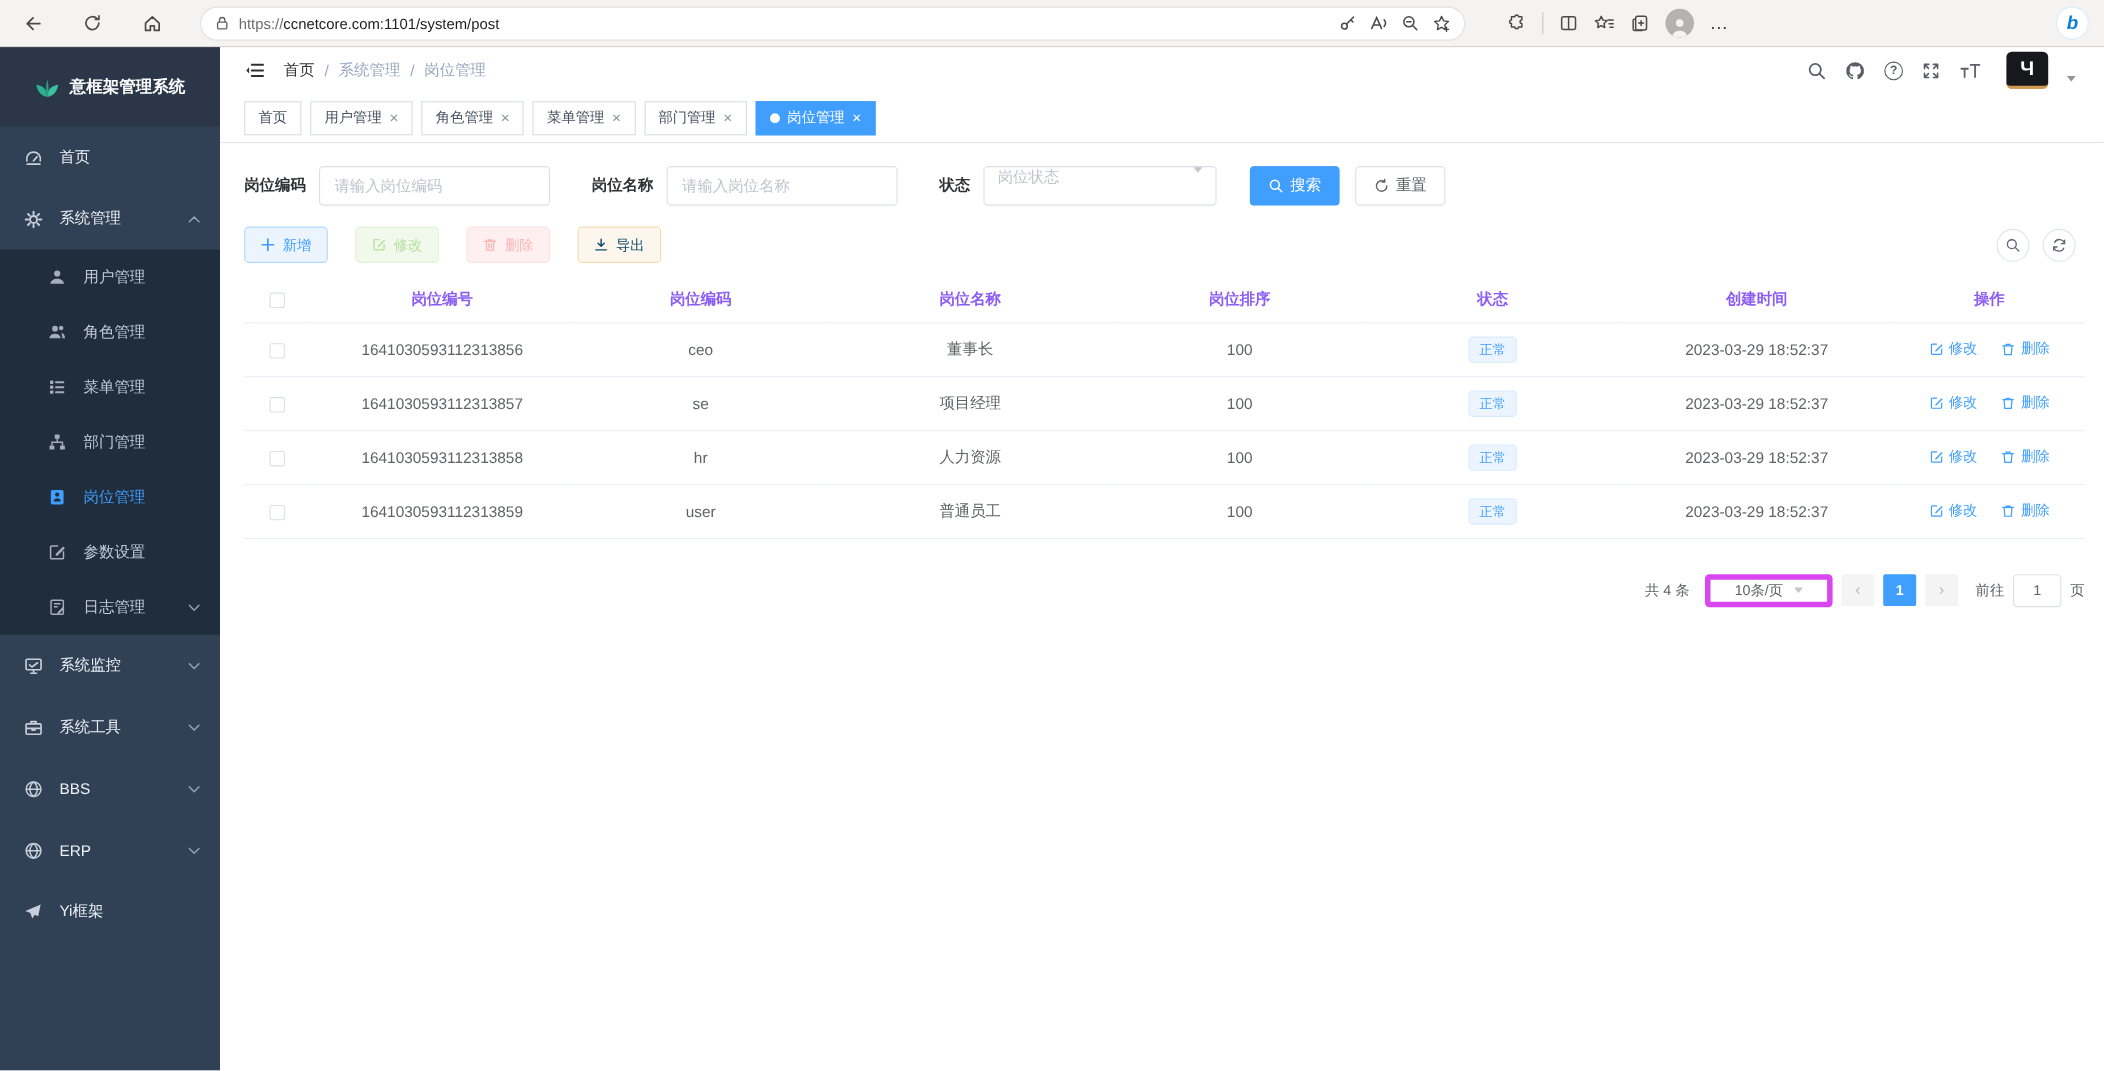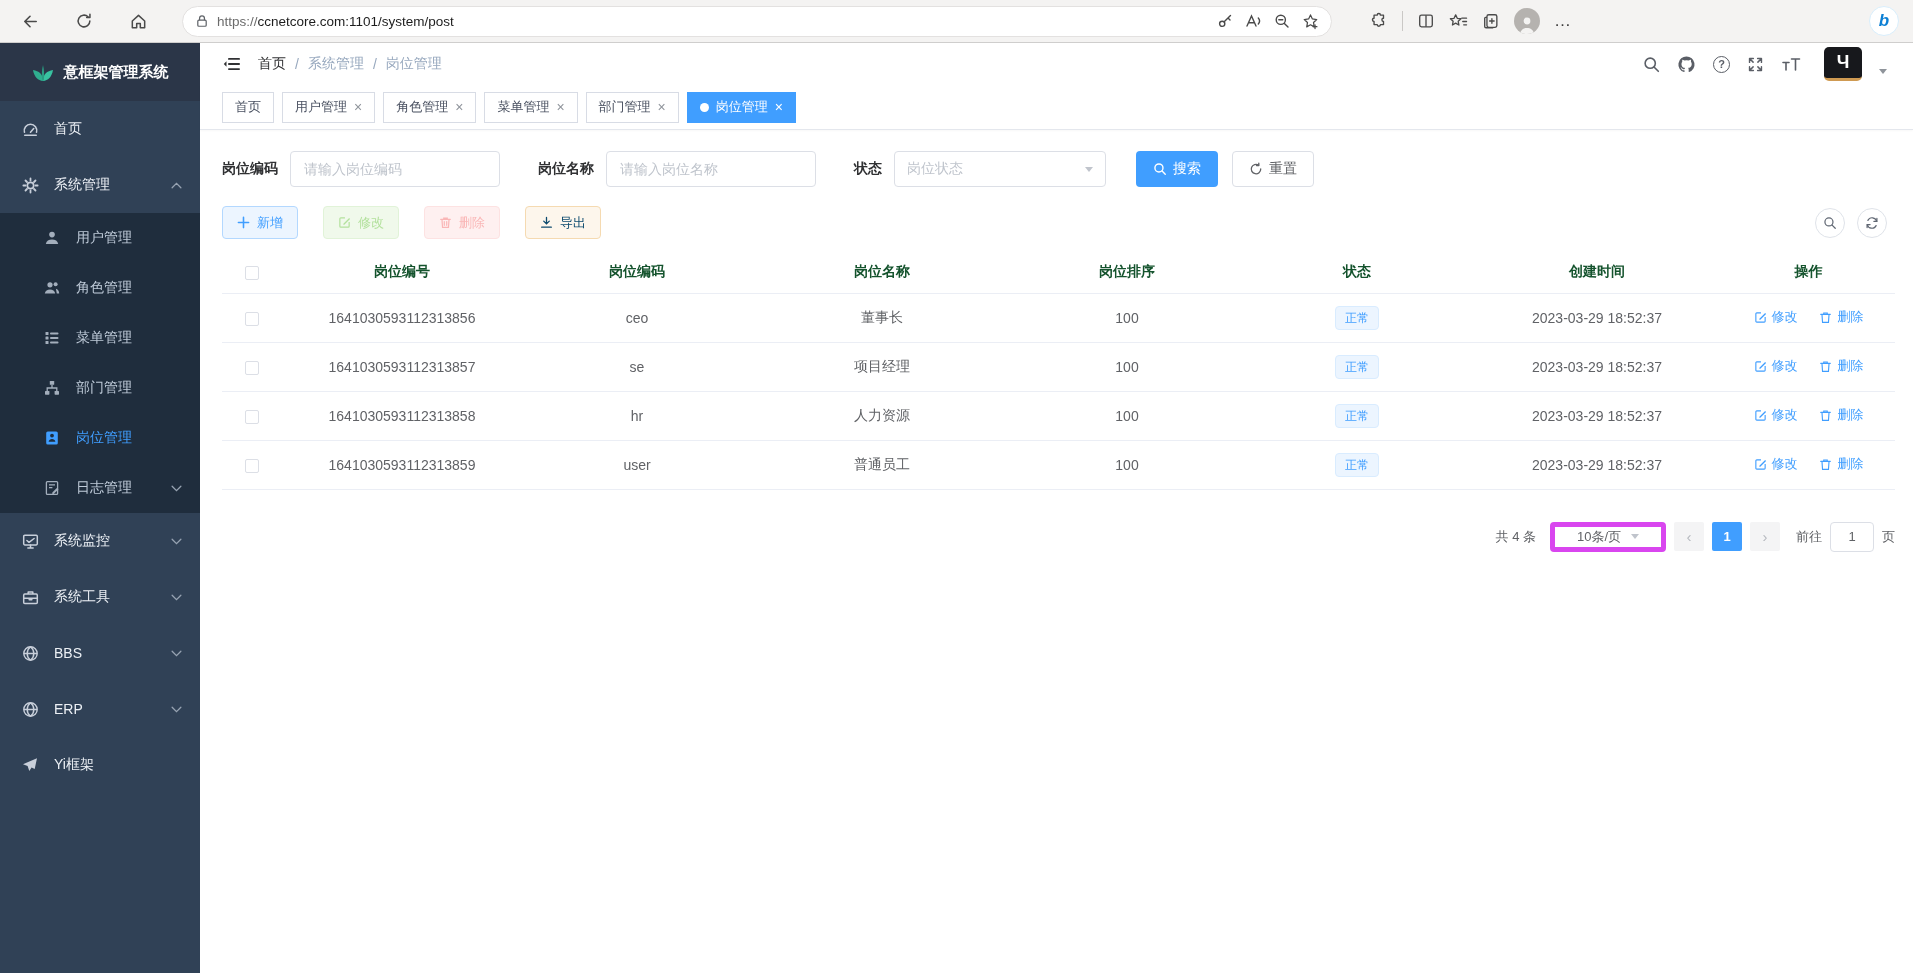--- a/index.html
+++ b/index.html
@@ -25,21 +25,21 @@
   .dots { font-size:17px; letter-spacing:1px; color:#3b3b3b; }
   .bing-btn { margin-left:auto; width:30px; height:30px; border-radius:50%; background:#fff;
     border:1px solid #d8eefc; display:flex; align-items:center; justify-content:center;
     color:#0b7fd4; font-weight:bold; font-size:17px; font-style:italic; }
 
   
   .app { display:flex; height:930px; }
 
   
   .sidebar { width:200px; background:#304156; flex:0 0 auto; display:flex; flex-direction:column; }
-  .logo-bar { height:58px; background:#2b3648; display:flex; align-items:center; justify-content:center; gap:10px; }
+  .logo-bar { height:72px; background:#2b3648; display:flex; align-items:center; justify-content:center; gap:10px; }
   .logo-title { color:#fff; font-size:15px; font-weight:bold; }
   .menu-item { height:56px; display:flex; align-items:center; padding:0 20px 0 22px;
     color:#ecf0f5; font-size:14px; position:relative; cursor:pointer; }
   .menu-item .mi-icon { width:17px; height:17px; margin-right:15px; color:#c8cfda; flex:0 0 auto; }
   .submenu { background:#1f2d3d; }
   .submenu .menu-item { height:50px; padding-left:44px; color:#bfcbd9; }
   .submenu .menu-item .mi-icon { color:#a3aebc; }
   .menu-item.active { color:#409eff; }
   .menu-item.active .mi-icon { color:#409eff; }
   .chev { position:absolute; right:18px; color:#97a3b2; }
@@ -76,41 +76,41 @@
   .content { flex:1; padding:21px 18px 0 22px; }
 
   .filter-row { display:flex; align-items:center; margin-bottom:19px; }
   .f-item { display:flex; align-items:center; }
   .f-item + .f-item { margin-left:38px; }
   .f-label { font-size:14px; font-weight:bold; color:#303133; margin-right:12px; white-space:nowrap; }
   .f-input { width:210px; height:36px; border:1px solid #dcdfe6; border-radius:4px; padding:0 13px;
     font-size:14px; color:#606266; outline:none; background:#fff; }
   .f-input::placeholder { color:#bfc4cc; }
   .f-select { width:212px; height:36px; border:1px solid #dcdfe6; border-radius:4px; padding:0 12px;
-    display:flex; align-items:center; justify-content:space-between; background:#fff; cursor:pointer; }
+    display:flex; justify-content:space-between; background:#fff; cursor:pointer; }
   .f-select .sel-text { font-size:14px; color:#bfc4cc; }
   .btn { height:36px; border-radius:4px; font-size:14px; display:inline-flex; align-items:center;
     gap:6px; padding:0 16px; cursor:pointer; border:1px solid transparent; white-space:nowrap; }
   .btn-primary { background:#409eff; color:#fff; margin-left:30px; }
   .btn-default { background:#fff; color:#606266; border-color:#dcdfe6; margin-left:14px; }
 
   .toolbar-row { display:flex; align-items:center; margin-bottom:13px; }
   .btn-sm { height:33px; padding:0 14px; font-size:13px; border-radius:4px; display:inline-flex;
     align-items:center; gap:7px; cursor:pointer; border:1px solid; }
   .btn-add { color:#409eff; background:#ecf5ff; border-color:#b3d8ff; }
   .btn-edit { color:#b3e19d; background:#f0f9eb; border-color:#e1f3d8; cursor:not-allowed; }
   .btn-del { color:#fab6b6; background:#fef0f0; border-color:#fde2e2; cursor:not-allowed; }
   .btn-exp { color:#0c4a6e; background:#fdf6ec; border-color:#f5dab1; }
   .btn-sm + .btn-sm { margin-left:25px; }
   .tool-right { margin-left:auto; display:flex; gap:12px; margin-right:8px; }
   .circle-btn { width:30px; height:30px; border-radius:50%; border:1px solid #dfe3e9; background:#fff;
     color:#5f6672; display:flex; align-items:center; justify-content:center; cursor:pointer; }
 
   table.grid { width:1673px; border-collapse:collapse; table-layout:fixed; }
-  .grid th { height:41px; font-size:14px; font-weight:bold; color:#14532d; text-align:center;
+  .grid th { height:41px; font-size:14px; font-weight:bold; color:#8b5cf6; text-align:center;
     border-bottom:1px solid #ebeef5; }
   .grid td { height:49px; font-size:14px; color:#606266; text-align:center; border-bottom:1px solid #ebeef5; }
   .checkbox { width:14px; height:14px; border:1px solid #dcdfe6; border-radius:2px; background:#fff;
     display:inline-block; vertical-align:middle; cursor:pointer; }
   .badge { display:inline-block; padding:3px 9px; font-size:12px; line-height:16px; color:#409eff;
     background:#ecf5ff; border:1px solid #d9ecff; border-radius:4px; }
   .op-link { color:#409eff; font-size:13px; display:inline-flex; align-items:center; gap:5px;
     cursor:pointer; margin:0 9px; white-space:nowrap; }
 
   .pagination { width:1673px; margin-top:32px; display:flex; align-items:center; justify-content:flex-end;
@@ -310,20 +310,29 @@
         </div>
         <div class="menu-item active">
           <span class="mi-icon">
             <svg viewBox="0 0 16 16" width="16" height="16">
                 <rect x="2.2" y="1.4" width="11.6" height="13.2" rx="1.6" fill="currentColor"></rect>
                 <circle cx="8" cy="5.6" r="1.9" fill="#1f2d3d"></circle>
                 <path d="M4.6 11.8c.4-2 1.7-2.9 3.4-2.9s3 .9 3.4 2.9z" fill="#1f2d3d"></path>
               </svg>
           </span>
           <span>岗位管理</span>
+        </div>
+        <div class="menu-item">
+          <span class="mi-icon">
+            <svg viewBox="0 0 16 16" width="16" height="16" fill="none" stroke="currentColor" stroke-width="1.4">
+                <path d="M13.7 7.2V13a1 1 0 0 1-1 1H3a1 1 0 0 1-1-1V3.3a1 1 0 0 1 1-1h5.8"></path>
+                <path d="M6.6 9.6l6.8-6.8 1.6 1.6-6.8 6.8H6.6z" fill="currentColor" stroke="none"></path>
+              </svg>
+          </span>
+          <span>参数设置</span>
         </div>
         <div class="menu-item">
           <span class="mi-icon">
             <svg viewBox="0 0 16 16" width="16" height="16" fill="none" stroke="currentColor" stroke-width="1.3">
                 <rect x="2.4" y="1.6" width="11.2" height="12.8" rx="1"></rect>
                 <path d="M5 4.8h6M5 7.6h3.4"></path>
                 <path d="M8.3 12.6l4.8-4.8 1.4 1.4-4.8 4.8H8.3z" fill="currentColor" stroke="none"></path>
               </svg>
           </span>
           <span>日志管理</span>

